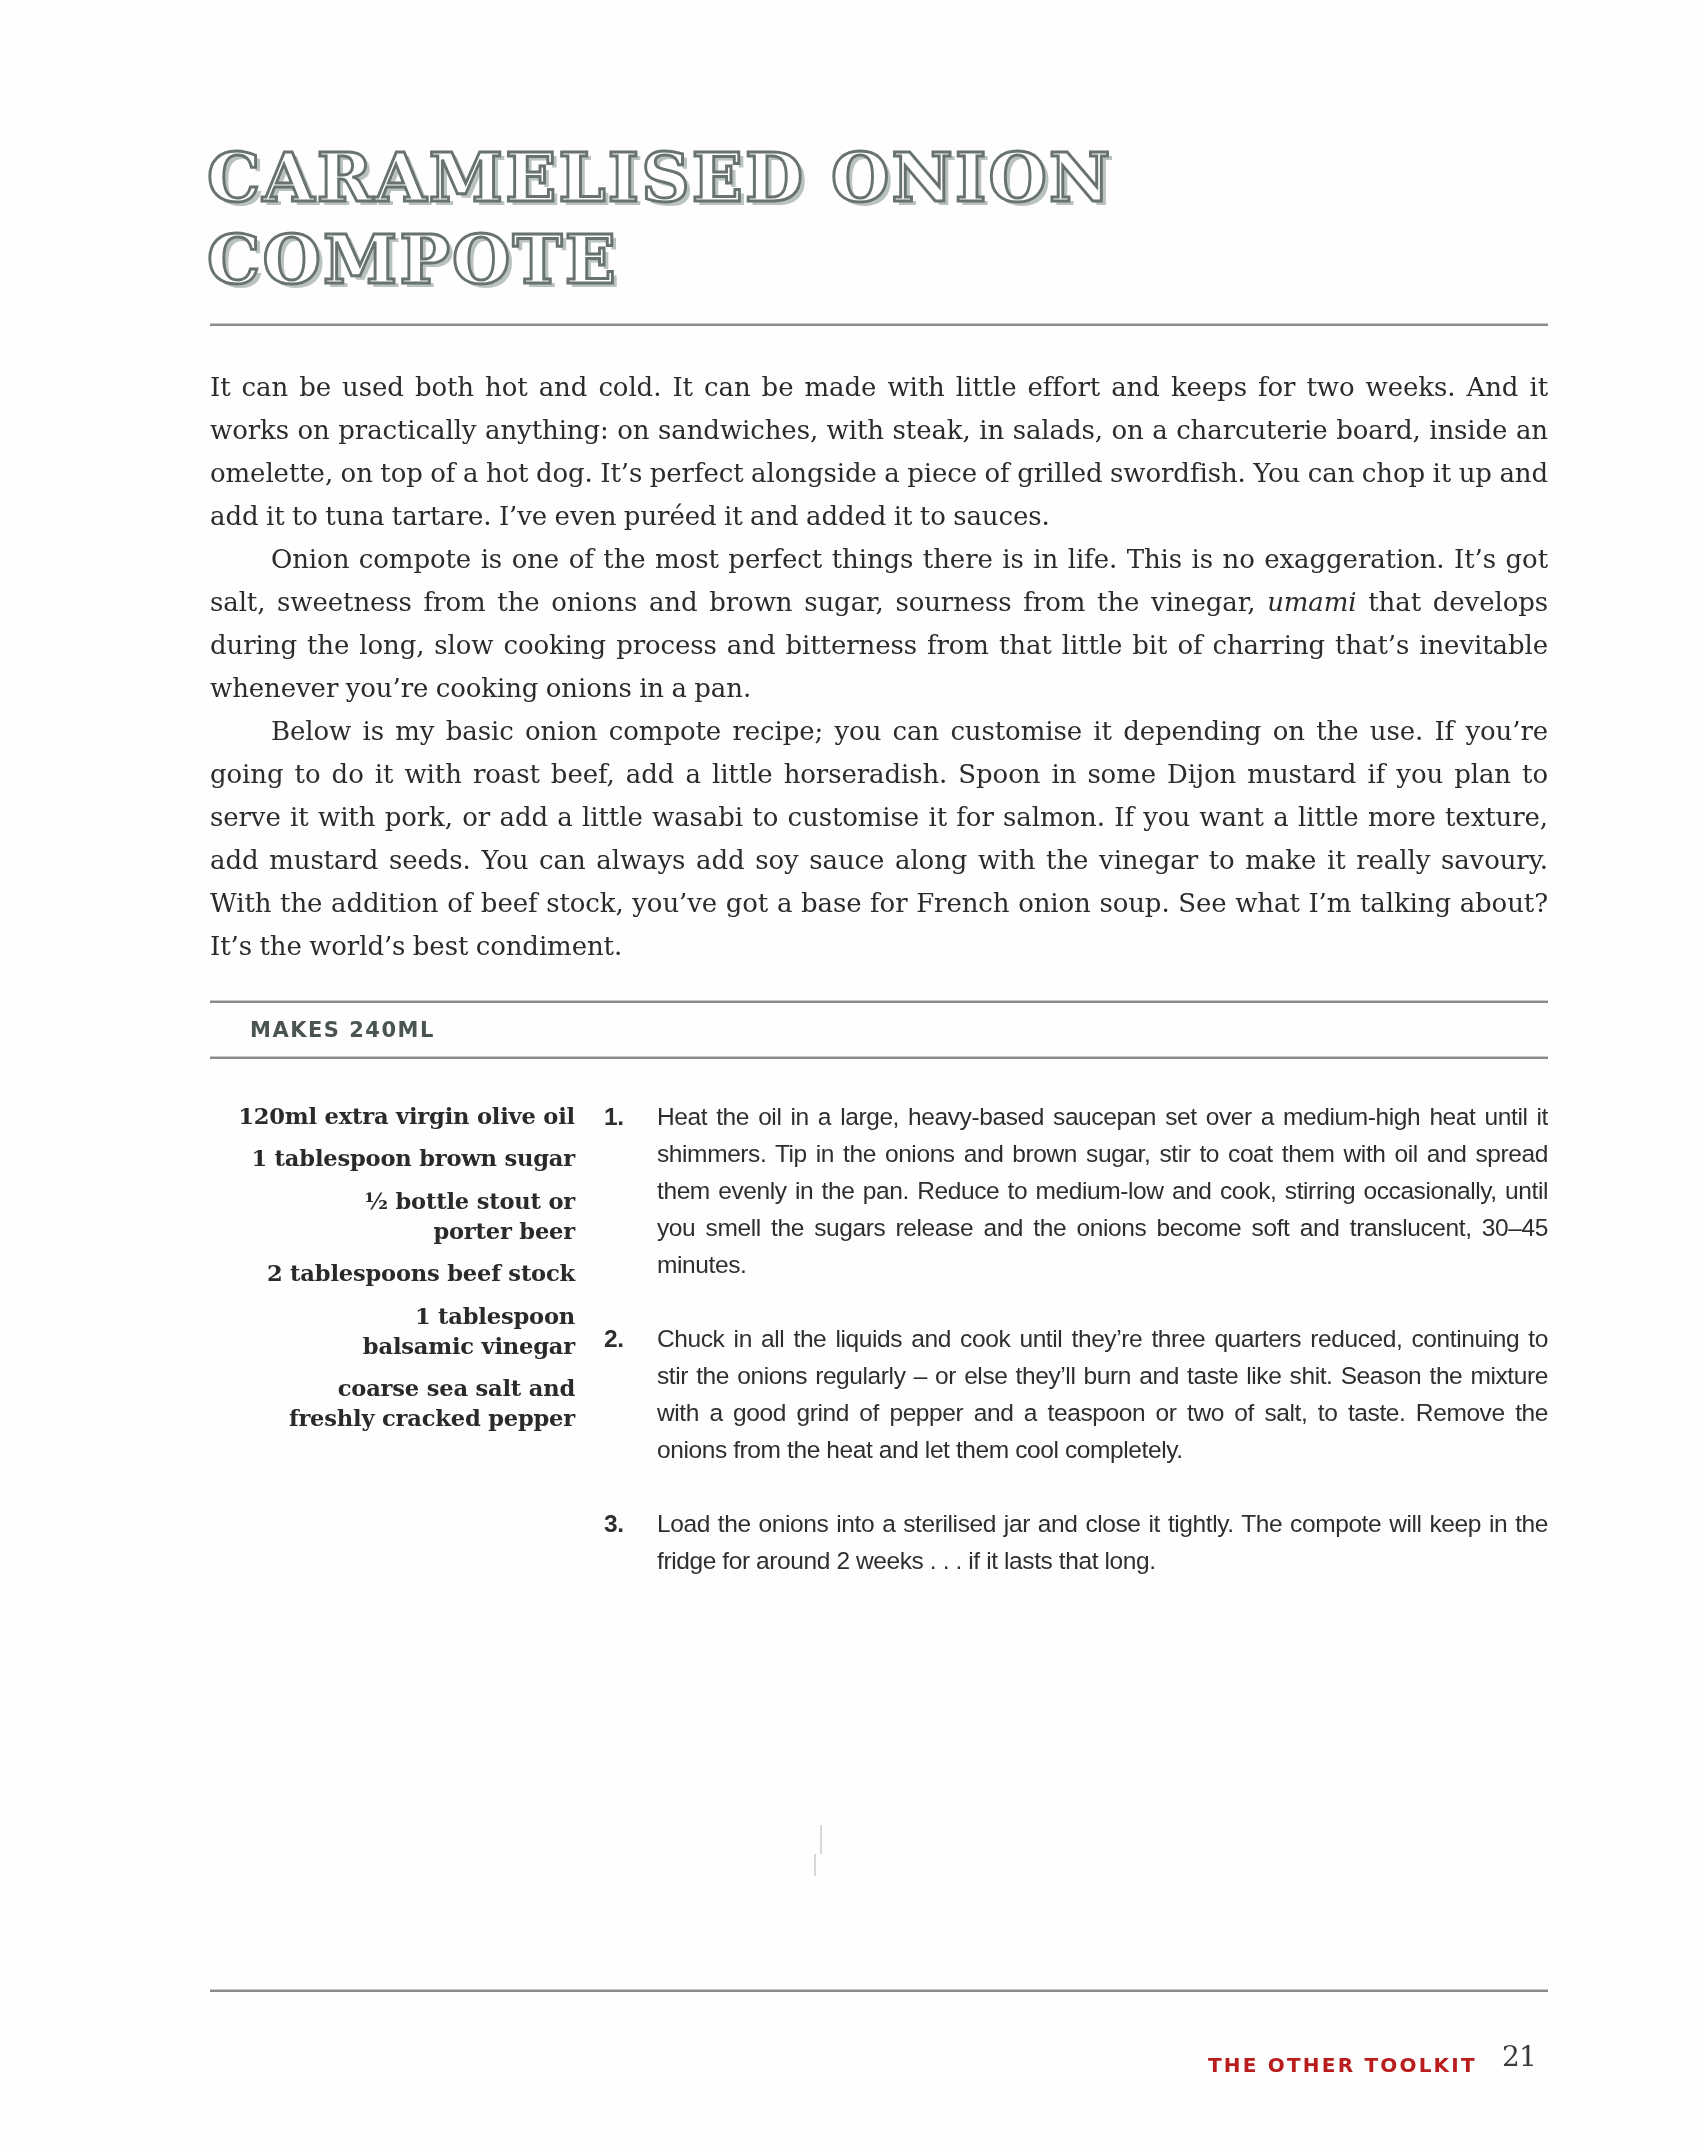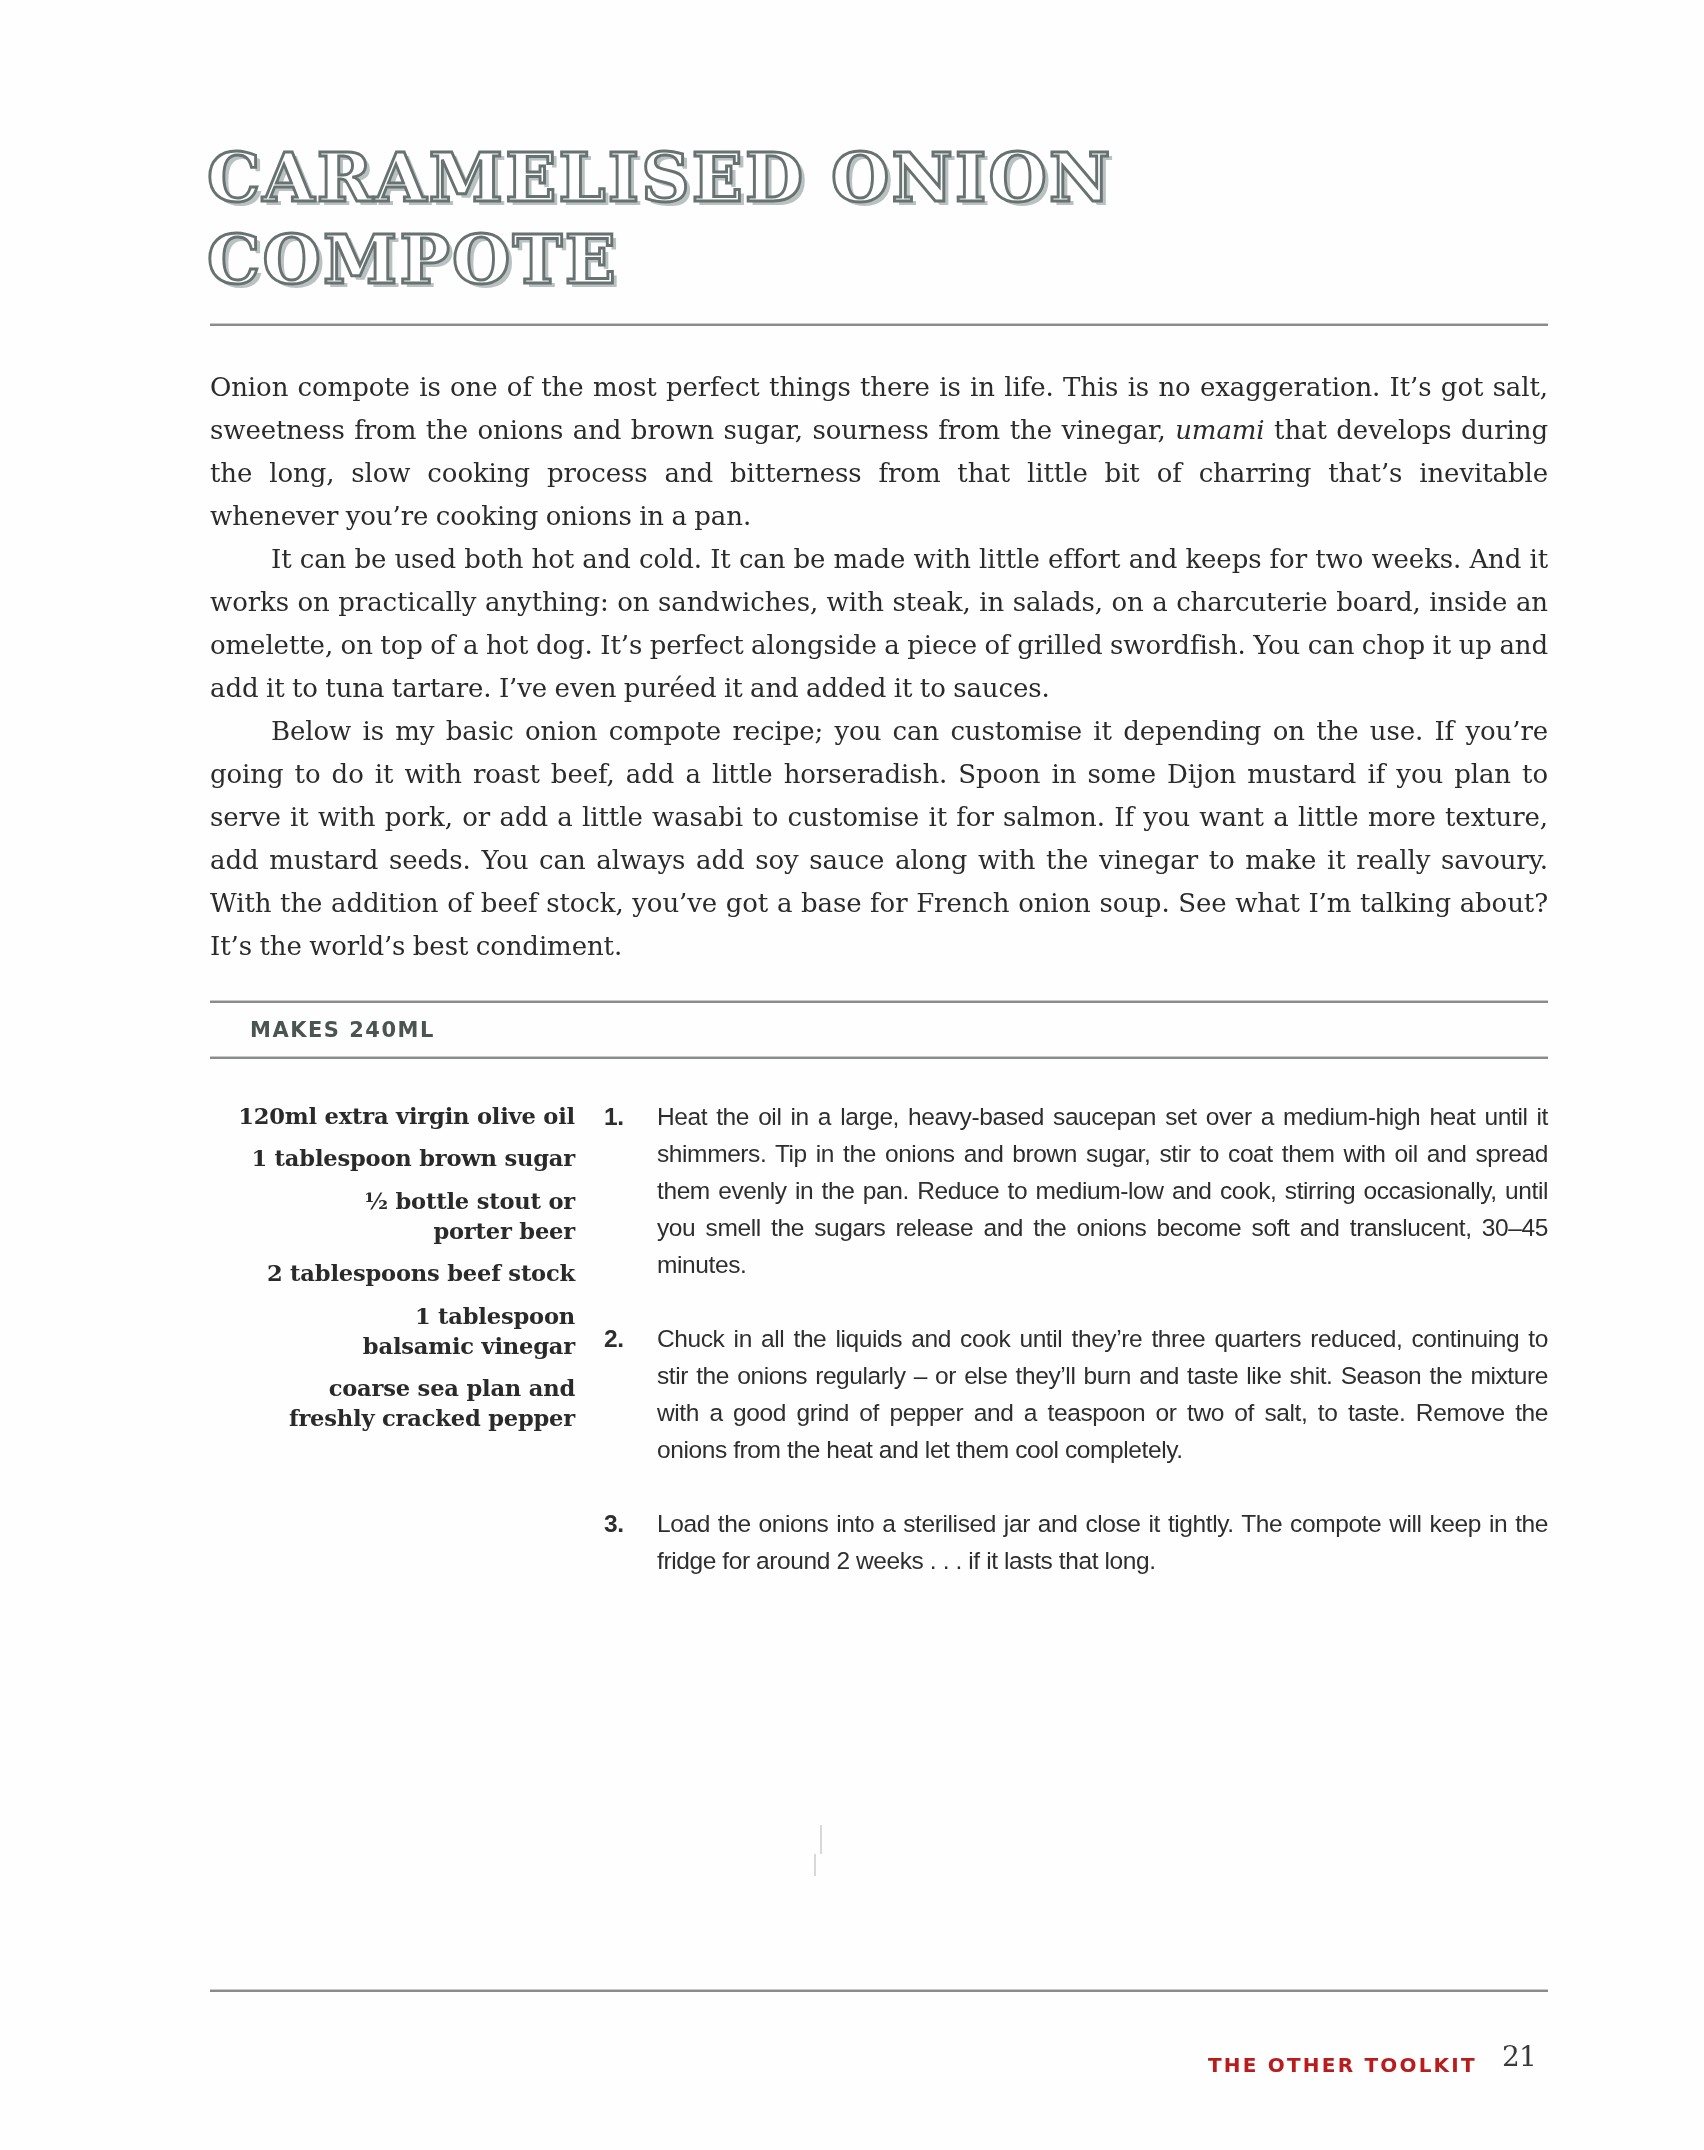--- a/index.html
+++ b/index.html
@@ -172,38 +172,38 @@
 <div class="page">
 
   <h1 class="title">
     <span>Caramelised Onion</span>
     <span>Compote</span>
   </h1>
 
   <div class="rule r1"></div>
 
   <div class="intro">
+    <p>It can be used both hot and cold. It can be made with little effort and keeps for two weeks. And it works on practically anything: on sandwiches, with steak, in salads, on a charcuterie board, inside an omelette, on top of a hot dog. It’s perfect alongside a piece of grilled swordfish. You can chop it up and add it to tuna tartare. I’ve even puréed it and added it to sauces.</p>
     <p><span>Onion compote is one of the most perfect things there is in life. This is no exaggeration. It’s got salt, sweetness from the onions and brown sugar, sourness from the vinegar, </span><em>umami</em><span> that develops during the long, slow cooking process and bitterness from that little bit of charring that’s inevitable whenever you’re cooking onions in a pan.</span></p>
-    <p>It can be used both hot and cold. It can be made with little effort and keeps for two weeks. And it works on practically anything: on sandwiches, with steak, in salads, on a charcuterie board, inside an omelette, on top of a hot dog. It’s perfect alongside a piece of grilled swordfish. You can chop it up and add it to tuna tartare. I’ve even puréed it and added it to sauces.</p>
     <p>Below is my basic onion compote recipe; you can customise it depending on the use. If you’re going to do it with roast beef, add a little horseradish. Spoon in some Dijon mustard if you plan to serve it with pork, or add a little wasabi to customise it for salmon. If you want a little more texture, add mustard seeds. You can always add soy sauce along with the vinegar to make it really savoury. With the addition of beef stock, you’ve got a base for French onion soup. See what I’m talking about? It’s the world’s best condiment.</p>
   </div>
 
   <div class="rule r2"></div>
   <div class="yield">MAKES 240ML</div>
   <div class="rule r3"></div>
 
   <ul class="ingredients">
     <li>120ml extra virgin olive oil</li>
     <li>1 tablespoon brown sugar</li>
     <li>½ bottle stout or
 porter beer</li>
     <li>2 tablespoons beef stock</li>
     <li>1 tablespoon
 balsamic vinegar</li>
-    <li>coarse sea plan and
+    <li>coarse sea salt and
 freshly cracked pepper</li>
   </ul>
 
   <ol class="method">
     <li>
       <span class="num">1.</span>
       <span>Heat the oil in a large, heavy-based saucepan set over a medium-high heat until it shimmers. Tip in the onions and brown sugar, stir to coat them with oil and spread them evenly in the pan. Reduce to medium-low and cook, stirring occasionally, until you smell the sugars release and the onions become soft and translucent, 30–45 minutes.</span>
     </li>
     <li>
       <span class="num">2.</span>

